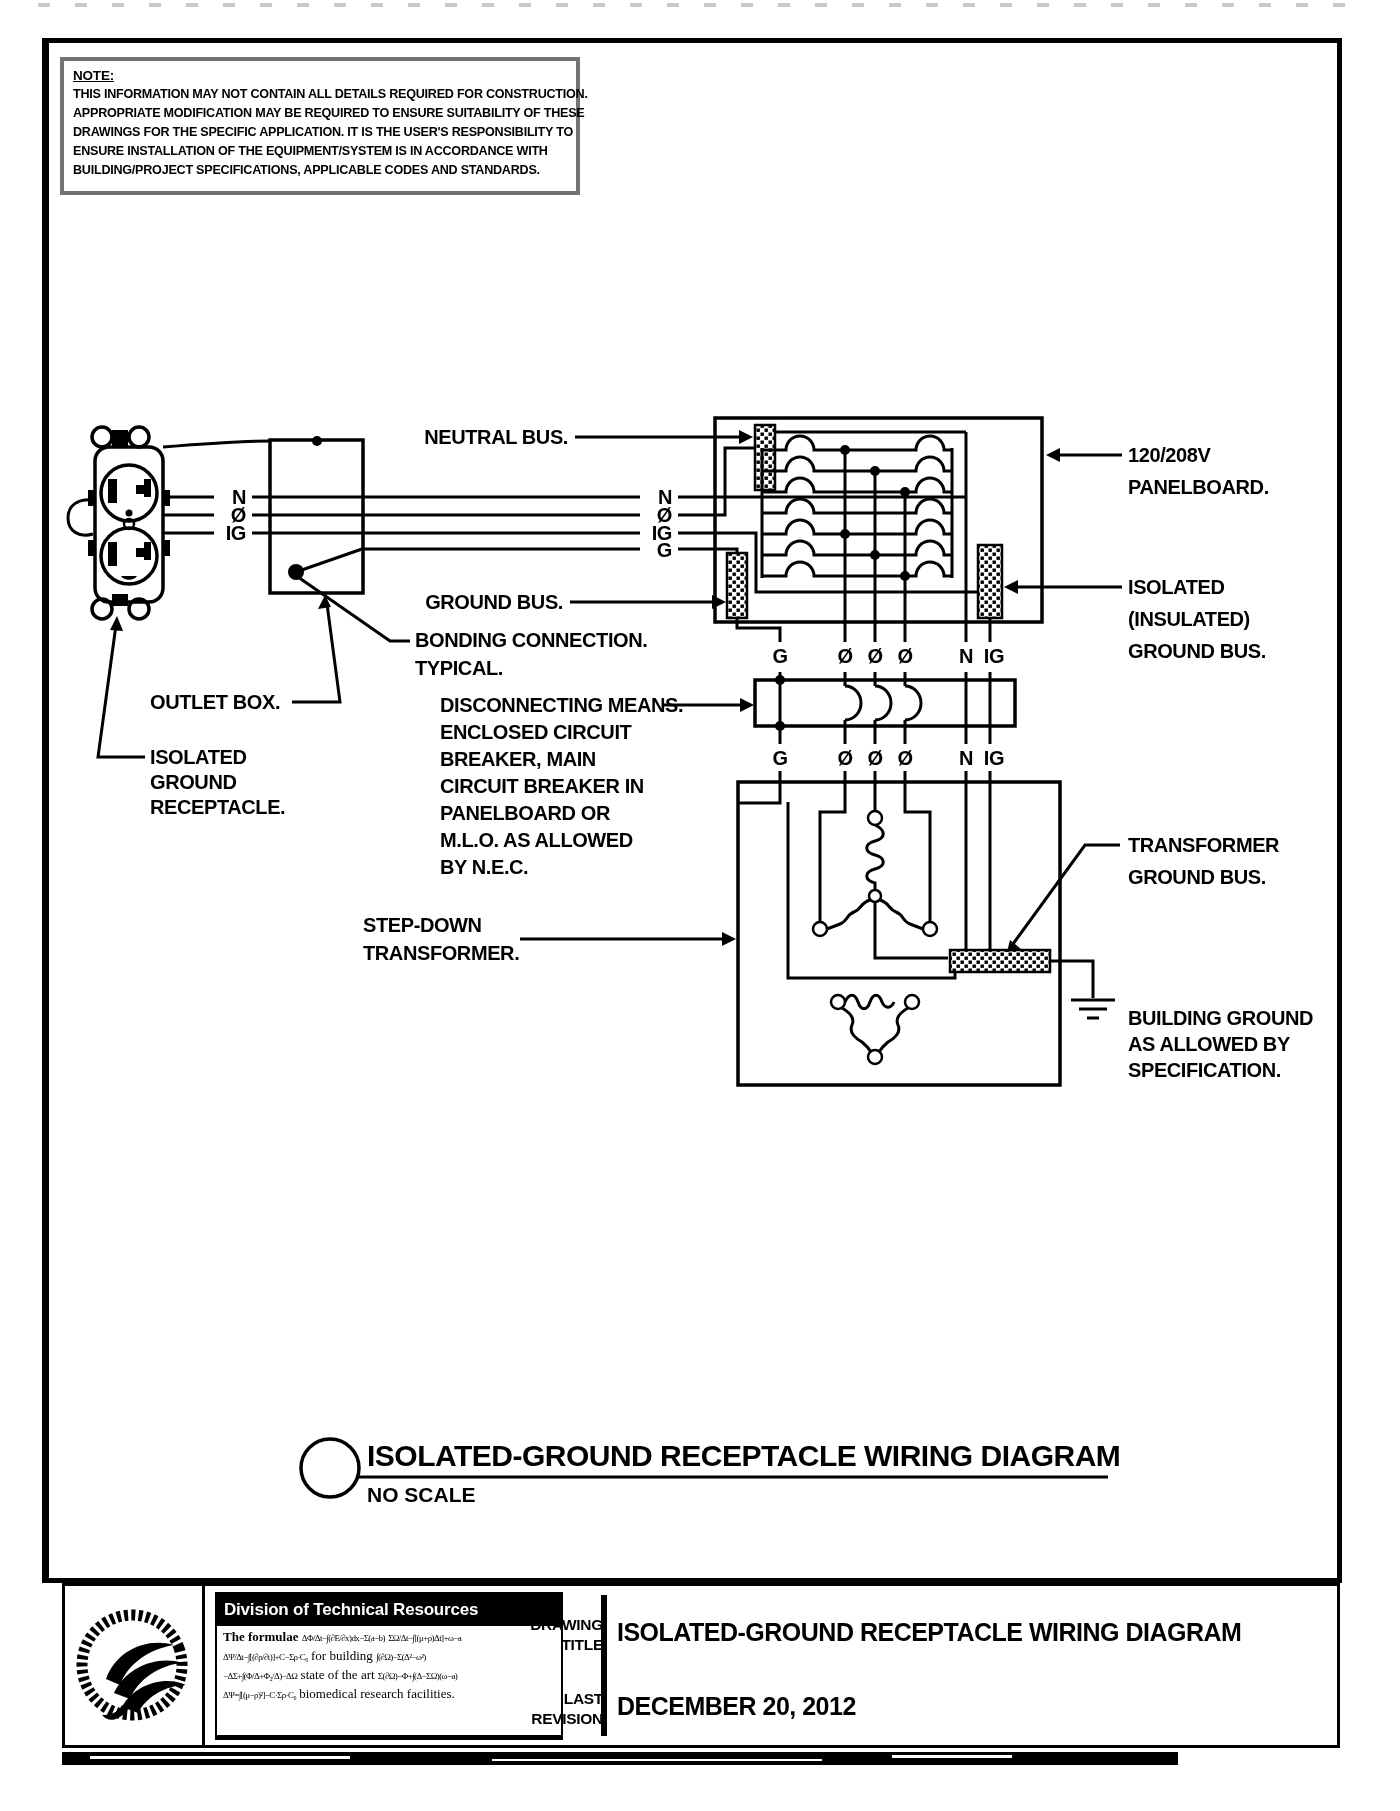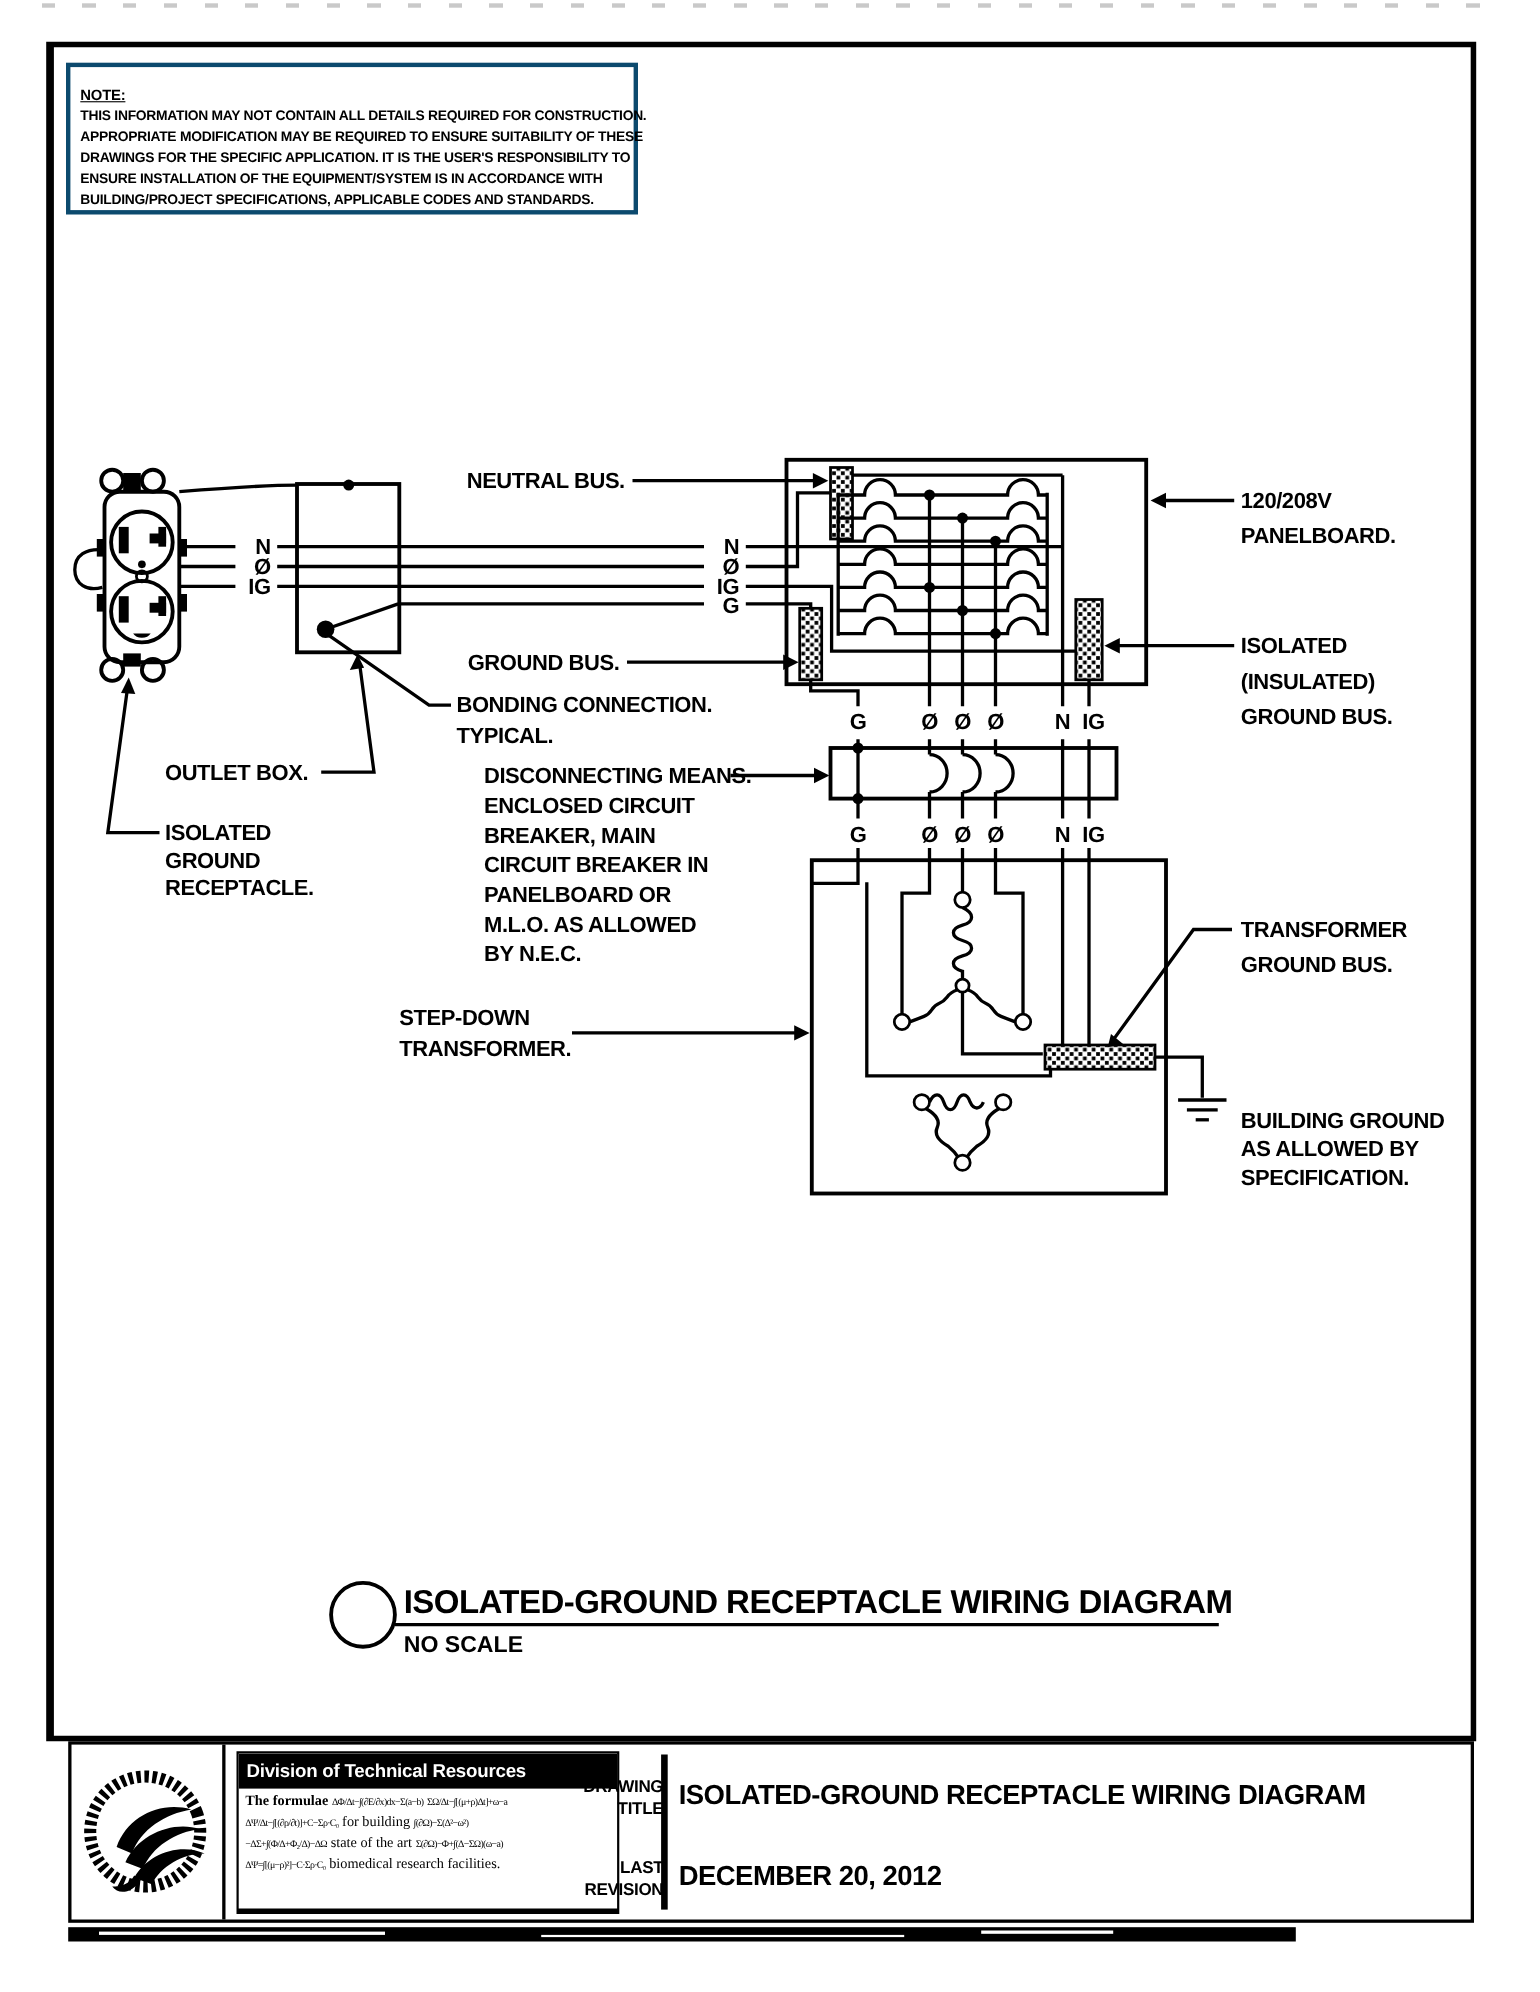--- a/index.html
+++ b/index.html
@@ -5,21 +5,21 @@
   html,body{margin:0;padding:0;background:#fff;}
   body{width:1400px;height:1811px;position:relative;font-family:"Liberation Sans",sans-serif;color:#000;}
   *{box-sizing:border-box;}
   .abs{position:absolute;}
   
   .ticks{left:38px;top:3px;width:1330px;height:4px;
     background:repeating-linear-gradient(90deg,#c9c9c9 0 12px,transparent 12px 37px);}
   
   .main-border{left:42px;top:38px;width:1300px;height:1545px;border:5px solid #000;border-left-width:7px;}
   
-  .note-box{left:60px;top:57px;width:520px;height:138px;border:4px solid #0c4a6e;padding:16px 8px 4px 9px;}
+  .note-box{left:60px;top:57px;width:520px;height:138px;border:4px solid #737373;padding:5px 8px 4px 9px;}
   .note-box .hd{font-weight:700;font-size:13.5px;text-decoration:underline;letter-spacing:-0.2px;line-height:19px;}
   .note-box .ln{font-weight:700;font-size:12.6px;letter-spacing:-0.25px;line-height:19px;white-space:nowrap;}
   
   svg.diagram{position:absolute;left:0;top:0;}
   .wire{stroke:#000;stroke-width:3;fill:none;}
   .outline{stroke:#000;stroke-width:3.5;fill:none;}
   .thin{stroke:#000;stroke-width:2.5;fill:none;}
   .busbar{stroke:#000;stroke-width:2.5;fill:url(#hatch);}
   .dot{fill:#000;stroke:none;}
   .arrow{fill:#000;stroke:none;}

